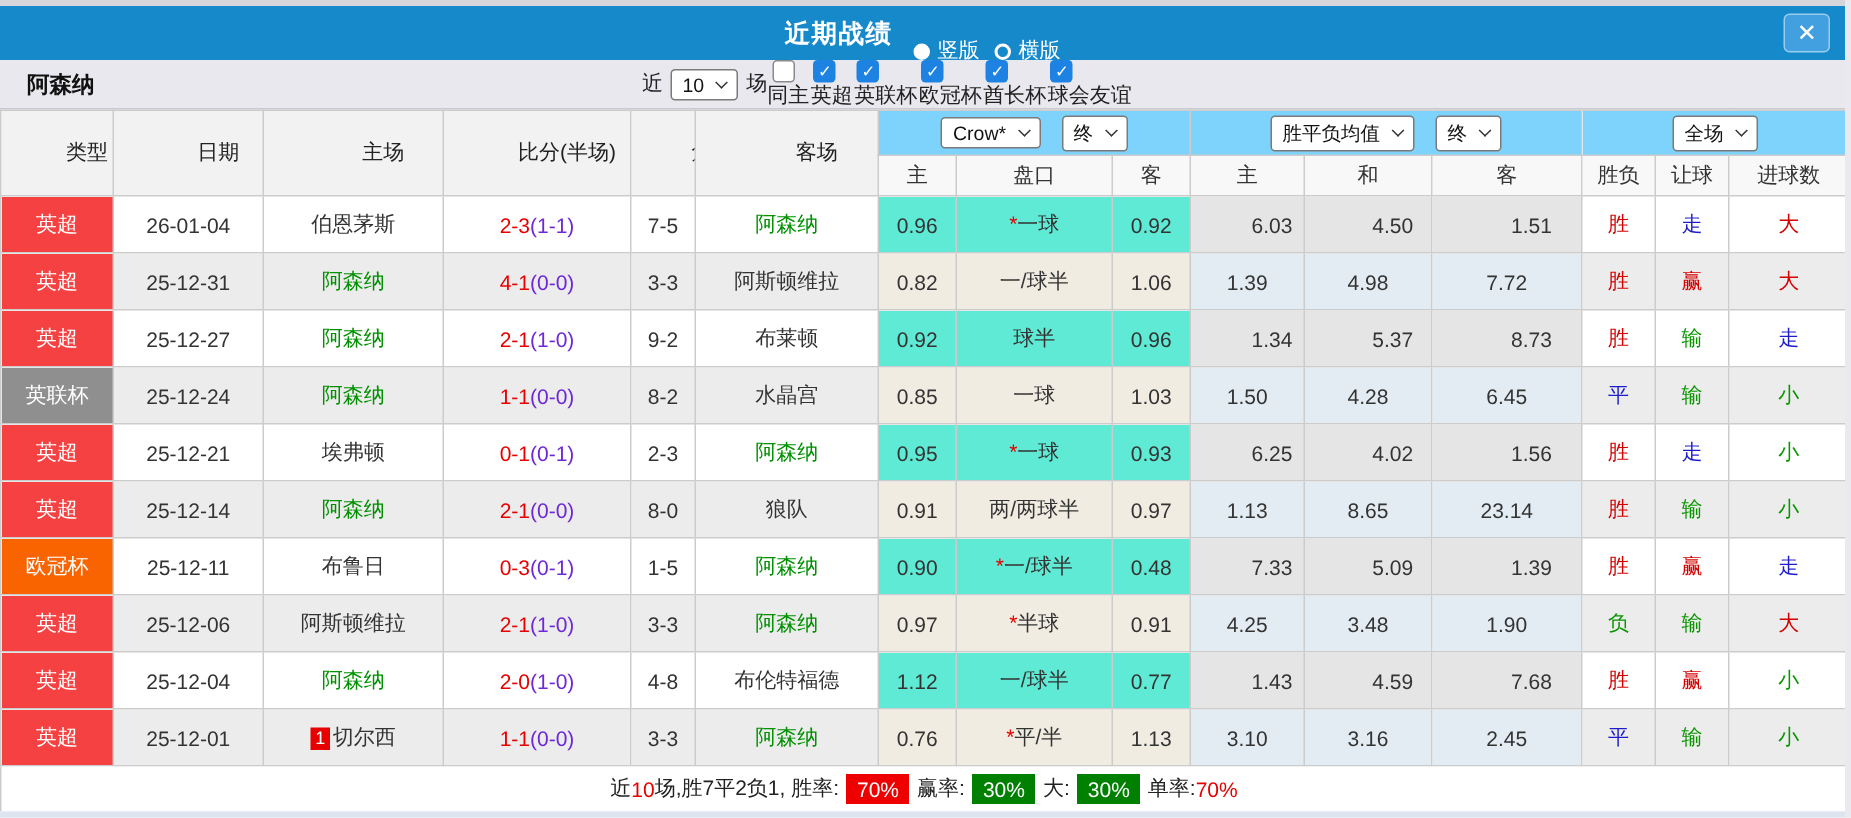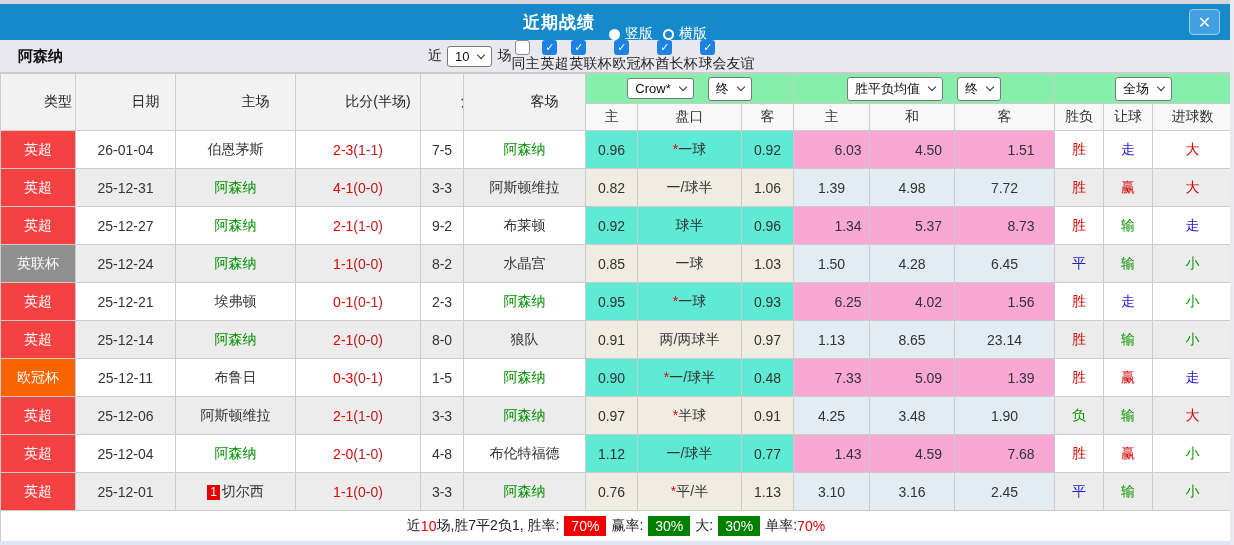--- a/index.html
+++ b/index.html
@@ -21,38 +21,38 @@
   .sel { display:inline-flex; align-items:center; background:#fff; border:1px solid #7a7a7a; border-radius:3px; padding:2px 7px; gap:9px; font-size:13px; color:#111; margin:0 5px; cursor:pointer; }
   .chev { width:6px; height:6px; border-right:1.6px solid #333; border-bottom:1.6px solid #333; transform:rotate(45deg); margin-top:-3px; display:inline-block; }
   .chk { display:inline-flex; align-items:flex-start; margin-right:1px; cursor:pointer;flex-direction:column; }
   .cb { width:15px; height:15px; border-radius:3px; display:inline-flex; align-items:center; justify-content:center; font-size:11px; font-weight:bold; margin:0 2px; }
   .cb.on { background:#1d82e2; color:#fff; }
   .cb.off { background:#fff; border:1px solid #8a8a8a; margin:0 6px 0 4px; }
 
   table { width:1232px; border-collapse:collapse; table-layout:fixed; font-size:14px; color:#333; background:#fff; }
   th,td { border:1px solid #ccc; text-align:center; font-weight:normal; overflow:hidden; white-space:nowrap; }
   thead .main-th { background:#f2f2f2; height:57px; font-size:14px; color:#222;padding-left:40px; }
-  thead .grp-th { background:#86efac; height:30px; }
+  thead .grp-th { background:#7dd3fc; height:30px; }
   thead .sub-th { background:#f8f8f8; height:27px; font-size:14px; }
   tbody td { height:38px; }
 
   tr.odd td { background:#fff; }
   tr.even td { background:#ececec; }
   tr.odd td.c-crow { background:#5eead4; }
   tr.even td.c-crow { background:#f1ece2; }
-  tr.odd td.c-avg { background:#f9a8d4;padding-left:33px; }
+  tr.odd td.c-avg { background:#e5e5e5;padding-left:33px; }
   tr.even td.c-avg { background:#e2ecf2; }
 
   td.c-type { color:#fff; }
   tr td.c-type.epl { background:#f54141; }
   tr td.c-type.cup { background:#8f8f8f; }
   tr td.c-type.ucl { background:#f96300; }
 
   .sc { color:#e60000; }
-  .hf { color:#b91c1c;margin-top:44px; }
+  .hf { color:#6d28d9;margin-top:44px; }
   td.green { color:#009000; }
   .star { color:#e60000; }
   .num-badge { display:inline-block; background:#e60000; color:#fff; font-size:12px; line-height:15px; padding:0 3px; margin-right:2px; }
   .t-r { color:#d40000; }
   .t-b { color:#1d1dc9; }
   .t-g { color:#0b9500; }
 
   .footer { height:30px; background:#fff; width:1232px; display:flex; align-items:center; justify-content:center; font-size:14px; color:#222; border-left:1px solid #ccc; border-right:1px solid #ccc; }
   .footer .red-txt { color:#e60000; }
   .pct-badge { display:inline-block; color:#fff; padding:2px 7px; margin:0 5px; font-size:14px; }

